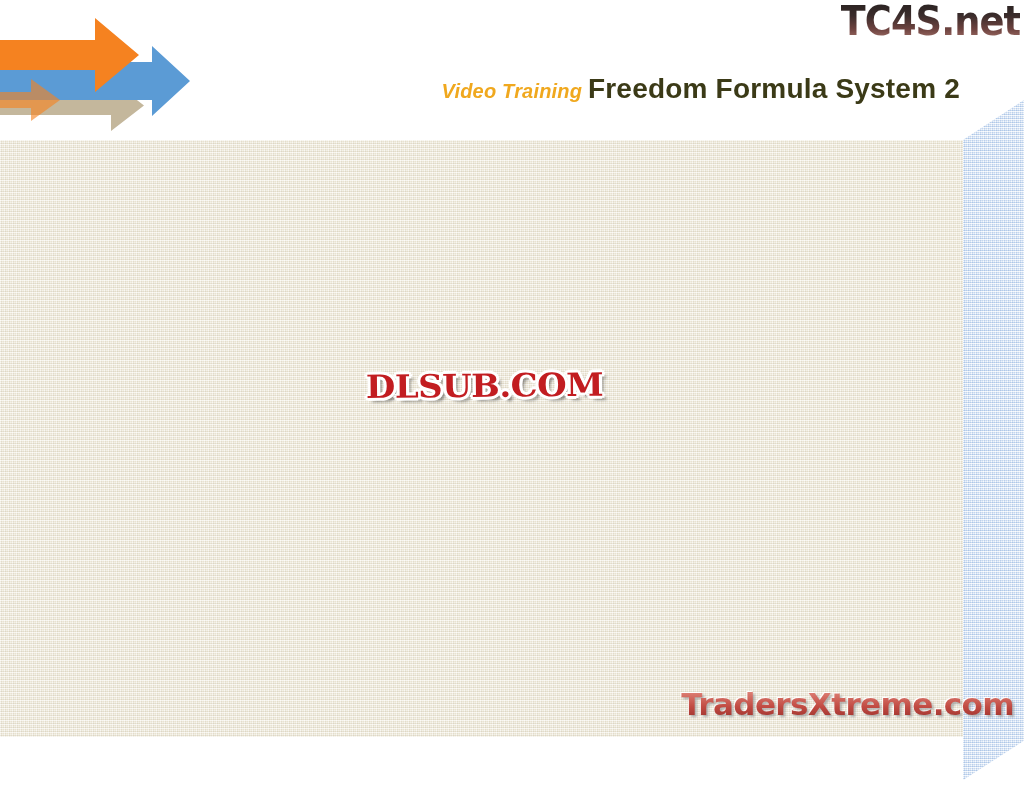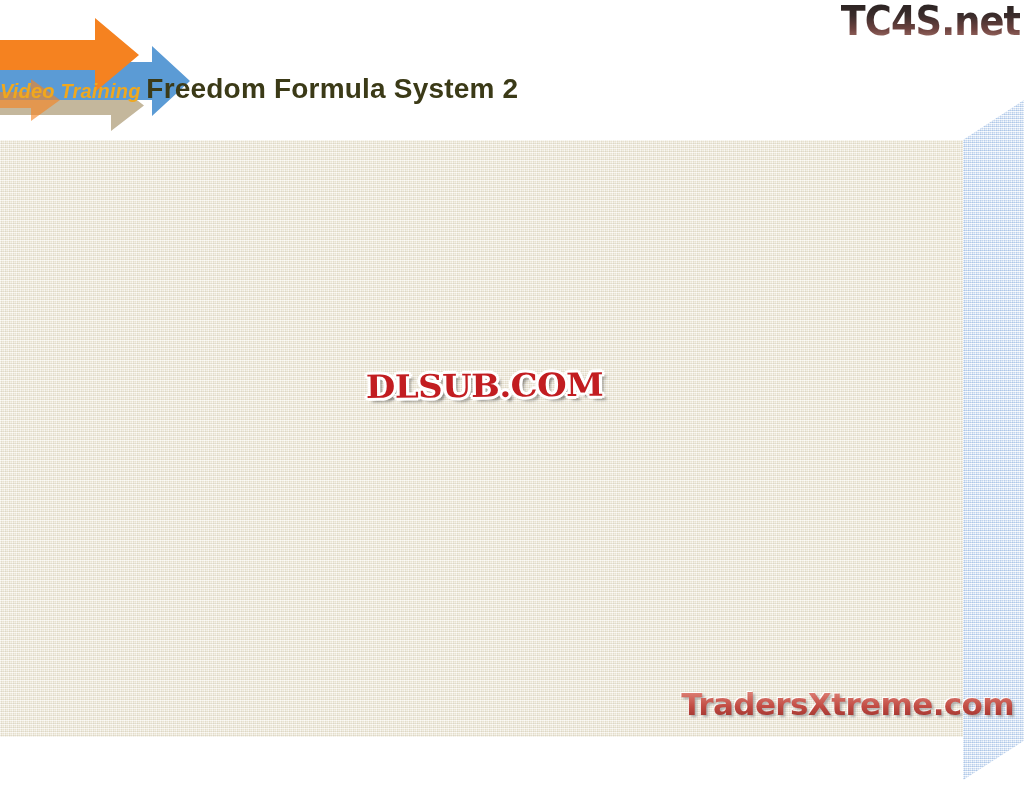--- a/index.html
+++ b/index.html
@@ -62,21 +62,21 @@
         rgba(178,201,232,0.30) 3px, rgba(178,201,232,0.30) 4px);
     clip-path: polygon(0% 5.9%, 100% 0%, 100% 94.2%, 0% 100%);
   }
 
   
   .header-title {
     position: absolute;
     left: 0;
     top: 75px;
     width: 960px;
-    text-align: left;
+    text-align: right;
     white-space: nowrap;
     line-height: 1;
   }
   .title-kicker {
     font-family: "Liberation Sans", sans-serif;
     font-style: italic;
     font-weight: bold;
     font-size: 20px;
     color: #f0a81e;
     letter-spacing: 0.2px;

